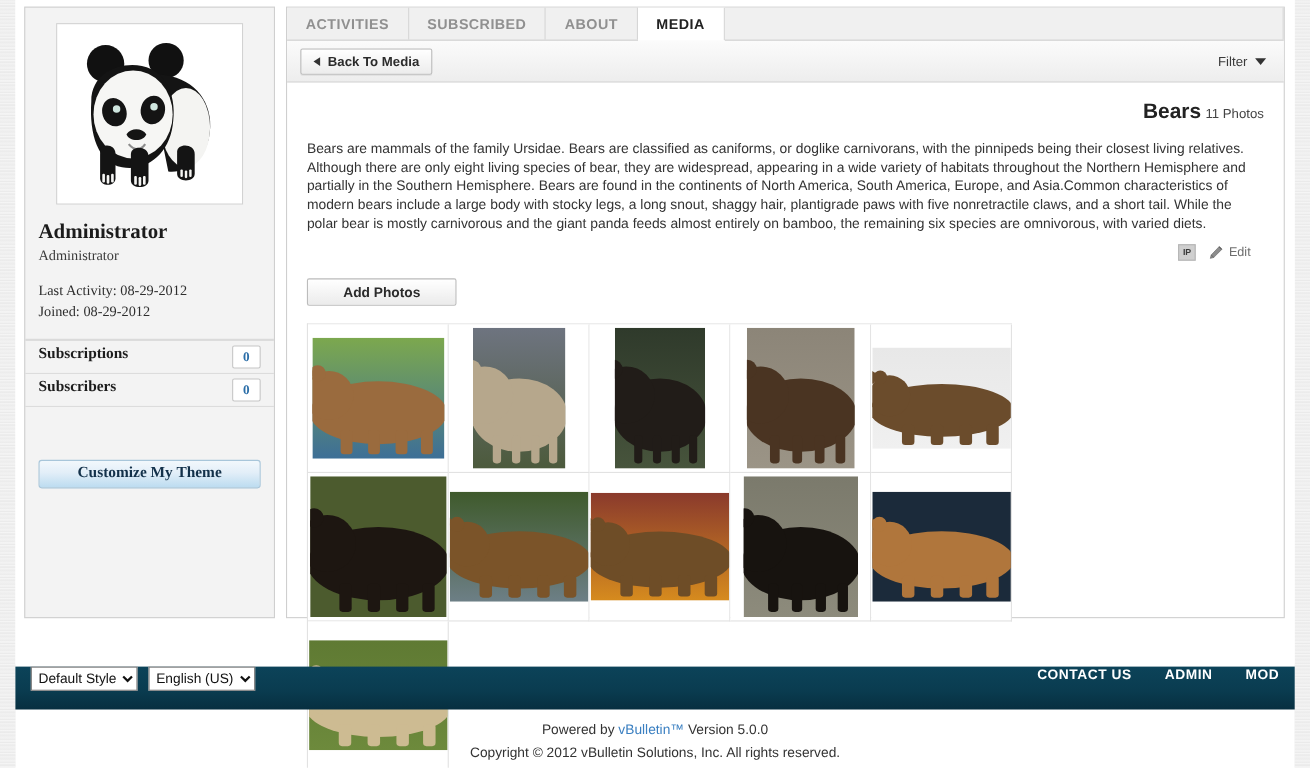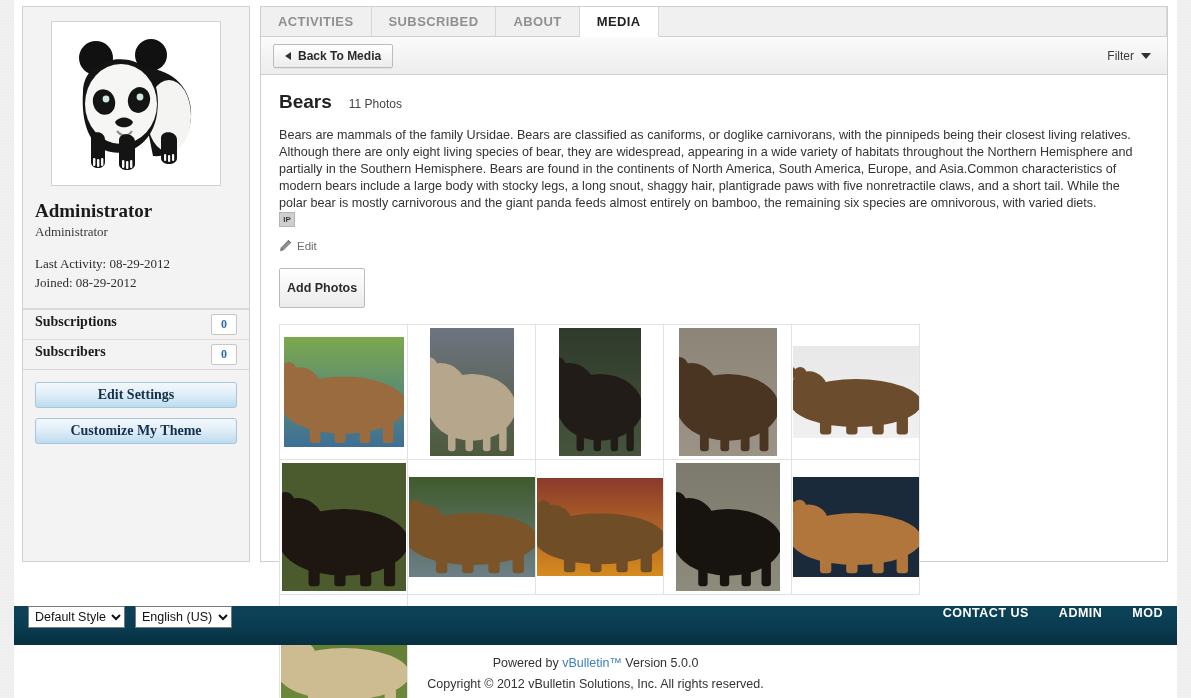--- a/index.html
+++ b/index.html
@@ -61,21 +61,21 @@
     border-radius:2px; padding:2px 6px; font-family:"Liberation Serif", serif;
   }
   .side-buttons { border-top:1px solid #dcdcdc; padding:12px 12px 12px 12px; }
   .blue-btn {
     display:block; width:100%; height:26px; line-height:24px; text-align:center;
     font-family:"Liberation Serif", serif; font-size:14px; font-weight:bold; color:#13314a;
     background:linear-gradient(to bottom, #f2f8fc 0%, #e2eef8 45%, #bcdcf0 100%);
     border:1px solid #a8c6da; border-radius:3px; margin-bottom:10px;
     cursor:pointer; padding:0;
   }
-  .blue-btn:last-child { margin-bottom:0; }
+  .blue-btn:last-child { margin-bottom:0;margin-top:36px; }
 
   
   .content {
     position:absolute; left:246px; top:6px; width:908px; height:556px;
     background:#ffffff; border:1px solid #cfcfcf;
   }
 
   
   .tabbar {
     height:30px; background:#f0f0f0; border-bottom:1px solid #cfcfcf;
@@ -105,40 +105,40 @@
   }
   .tri-left { width:0;height:0;border-top:4px solid transparent;border-bottom:4px solid transparent;border-right:6px solid #333; }
   .filter-btn {
     display:inline-flex; align-items:center; gap:7px;
     font-size:12px; color:#3a3a3a; cursor:pointer; padding:2px 4px;
   }
   .tri-down { width:0;height:0;border-left:5px solid transparent;border-right:5px solid transparent;border-top:6px solid #333; }
 
   
   .cbody { padding:16px 18px 0 18px; }
-  .title-row { display:flex; align-items:baseline; gap:17px; }
+  .title-row { display:flex; align-items:baseline; gap:4px;justify-content:flex-end; }
   .alb-title { font-size:19px; font-weight:bold; color:#222222; }
   .alb-count { font-size:12px; color:#444444; }
   .alb-desc {
     margin-top:14px; font-size:12.6px; line-height:17px; color:#333333;
     text-align:left; max-width:886px;
   }
   .meta-actions {
-    display:flex; align-items:flex-start; justify-content:flex-end; gap:12px;
-    padding-right:12px;flex-direction:column;
+    display:flex; align-items:center; justify-content:flex-end; gap:12px;
+    margin-top:10px; padding-right:12px;
   }
   .ip-btn {
     width:16px;height:15px; background:#cfcfcf; border:1px solid #b4b4b4;
     font-size:8px; font-weight:bold; color:#3a3a3a; display:flex;
     align-items:center; justify-content:center; cursor:pointer; letter-spacing:0;
   }
   .edit-link { display:inline-flex; align-items:center; gap:5px; font-size:11.5px; color:#6e6e6e; cursor:pointer; }
   .gray-btn {
     margin-top:16px; display:inline-flex; align-items:center; justify-content:center;
-    height:40px; padding:0 7px;
+    height:25px; padding:0 32px;
     background:linear-gradient(to bottom,#ffffff,#ebebeb);
     border:1px solid #bcbcbc; border-radius:2px;
     font-size:12.5px; font-weight:bold; color:#2b2b2b; cursor:pointer;
   }
 
   
   .grid {
     margin-top:16px; display:flex; flex-wrap:wrap;
     border-top:1px solid #e2e2e2; border-left:1px solid #e2e2e2;
     width:641px;
@@ -229,21 +229,20 @@
       <div class="stat-row">
         <span class="stat-label">Subscriptions</span>
         <span class="stat-count">0</span>
       </div>
       <div class="stat-row">
         <span class="stat-label">Subscribers</span>
         <span class="stat-count">0</span>
       </div>
 
       <div class="side-buttons">
-        <button class="blue-btn">Edit Settings</button>
         <button class="blue-btn">Customize My Theme</button>
       </div>
     </div>
 
     <div class="content">
 
       <div class="tabbar">
         <div class="tab">ACTIVITIES</div>
         <div class="tab">SUBSCRIBED</div>
         <div class="tab">ABOUT</div>

